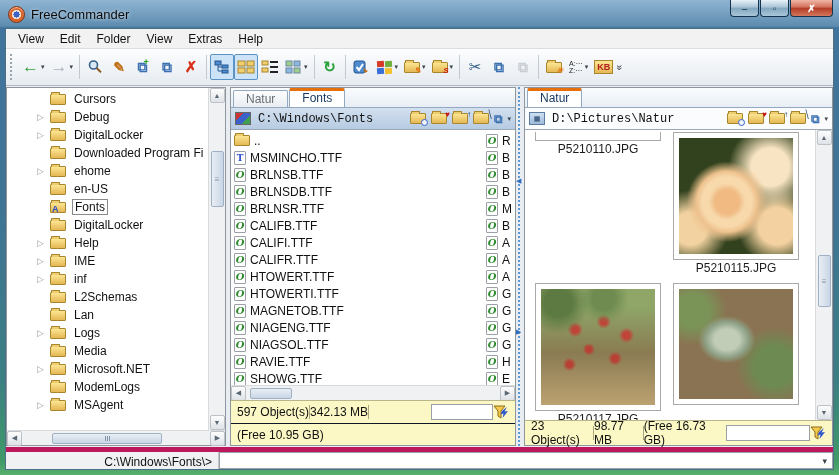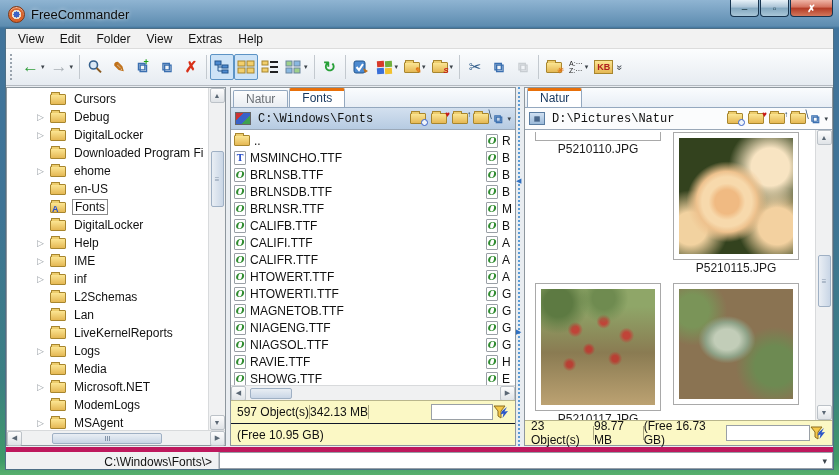--- a/index.html
+++ b/index.html
@@ -385,25 +385,20 @@
                 <span class="arr" style="visibility: hidden;">▷</span>
                 <span class="fld"></span>
                 <span class="tlb">L2Schemas</span>
               </div>
             <div class="trow">
                 <span class="arr" style="visibility: hidden;">▷</span>
                 <span class="fld"></span>
                 <span class="tlb">Lan</span>
               </div>
             <div class="trow">
-                <span class="arr" style="visibility: hidden;">▷</span>
-                <span class="fld"></span>
-                <span class="tlb">LiveKernelReports</span>
-              </div>
-            <div class="trow">
                 <span class="arr">▷</span>
                 <span class="fld"></span>
                 <span class="tlb">Logs</span>
               </div>
             <div class="trow">
                 <span class="arr" style="visibility: hidden;">▷</span>
                 <span class="fld"></span>
                 <span class="tlb">Media</span>
               </div>
             <div class="trow">

